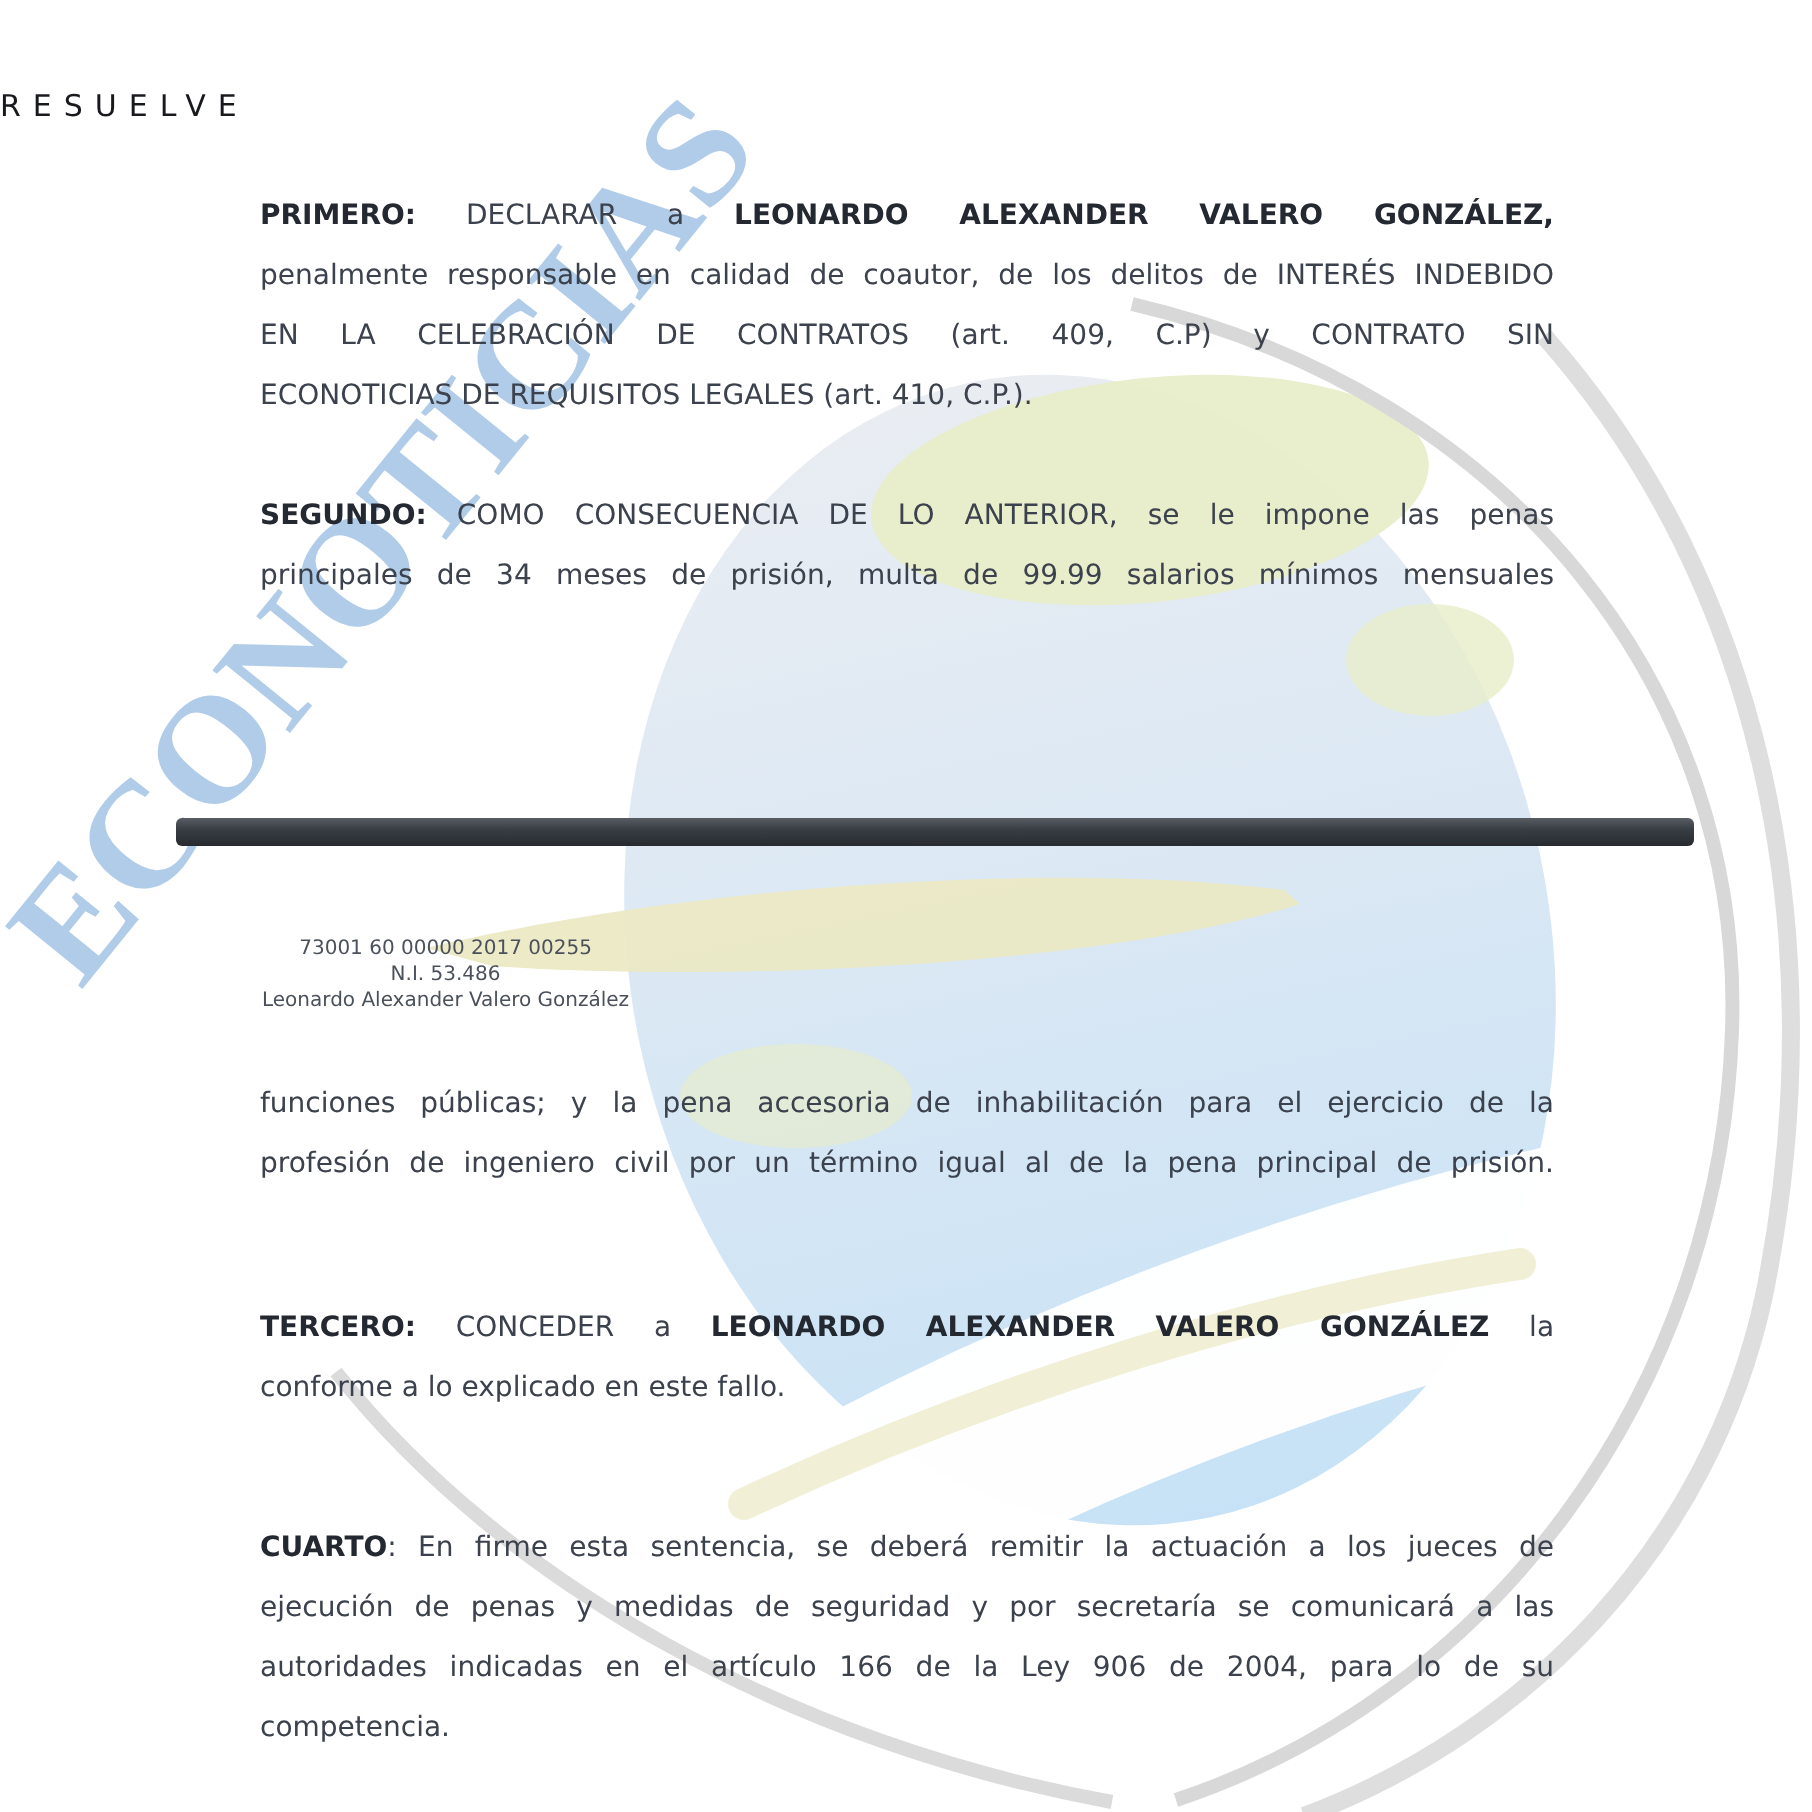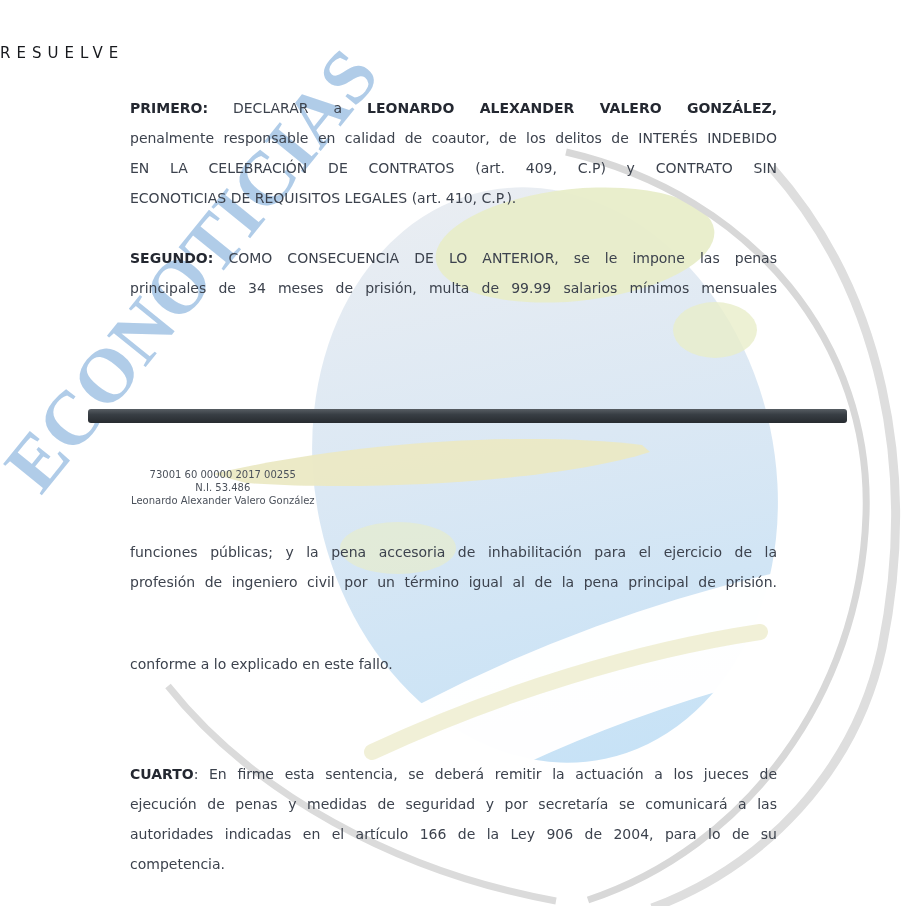--- a/index.html
+++ b/index.html
@@ -91,20 +91,21 @@
     </div>
     <div class="para" id="para-segundo">
       <div class="line j"><span class="b">SEGUNDO:</span><span> COMO CONSECUENCIA DE LO ANTERIOR, se le impone las penas</span></div>
       <div class="line j"><span>principales de 34 meses de prisión, multa de 99.99 salarios mínimos mensuales</span></div>
     </div>
     <div class="para" id="para-continuation">
       <div class="line j"><span>funciones públicas; y la pena accesoria de inhabilitación para el ejercicio de la</span></div>
       <div class="line j"><span>profesión de ingeniero civil por un término igual al de la pena principal de prisión.</span></div>
     </div>
     <div class="para" id="para-tercero">
+      <div class="line j"><span class="b">TERCERO:</span><span> CONCEDER a </span><span class="b">LEONARDO ALEXANDER VALERO GONZÁLEZ</span><span> la</span></div>
       <div class="line"><span>conforme a lo explicado en este fallo.</span></div>
     </div>
     <div class="para" id="para-cuarto">
       <div class="line j"><span class="b">CUARTO</span><span>: En firme esta sentencia, se deberá remitir la actuación a los jueces de</span></div>
       <div class="line j"><span>ejecución de penas y medidas de seguridad y por secretaría se comunicará a las</span></div>
       <div class="line j"><span>autoridades indicadas en el artículo 166 de la Ley 906 de 2004, para lo de su</span></div>
       <div class="line"><span>competencia.</span></div>
     </div>
   </div>
 

